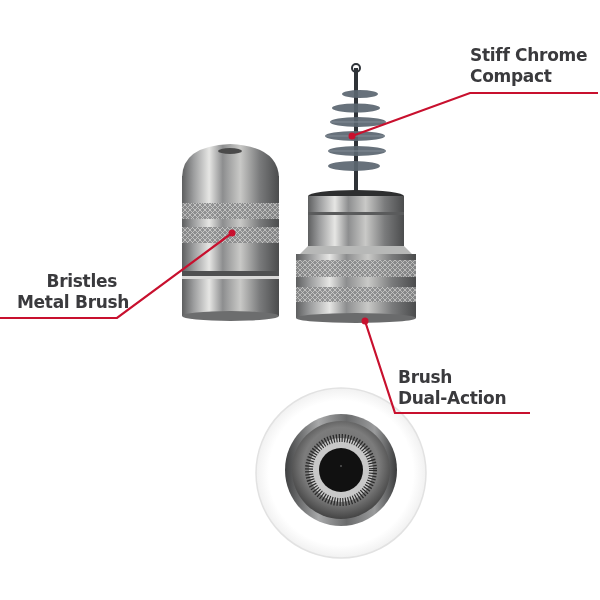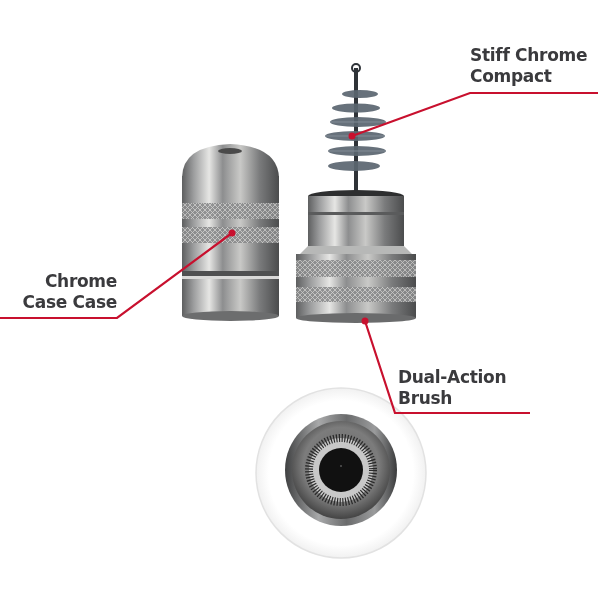--- a/index.html
+++ b/index.html
@@ -122,21 +122,21 @@
       <circle cx="365" cy="321" r="3.5"></circle>
     </g>
   </svg>
 
   <div class="label" style="left:470px; top:45px;">
     <span>Stiff Chrome</span>
     <span>Compact</span>
   </div>
 
   <div class="label right-align" style="left:17px; top:271px; width:100px;">
-    <span>Chrome</span>
-    <span>Case Case</span>
+    <span>Bristles</span>
+    <span>Metal Brush</span>
   </div>
 
   <div class="label" style="left:398px; top:367px;">
+    <span>Brush</span>
     <span>Dual-Action</span>
-    <span>Brush</span>
   </div>
 </div>
 
 </body></html>

